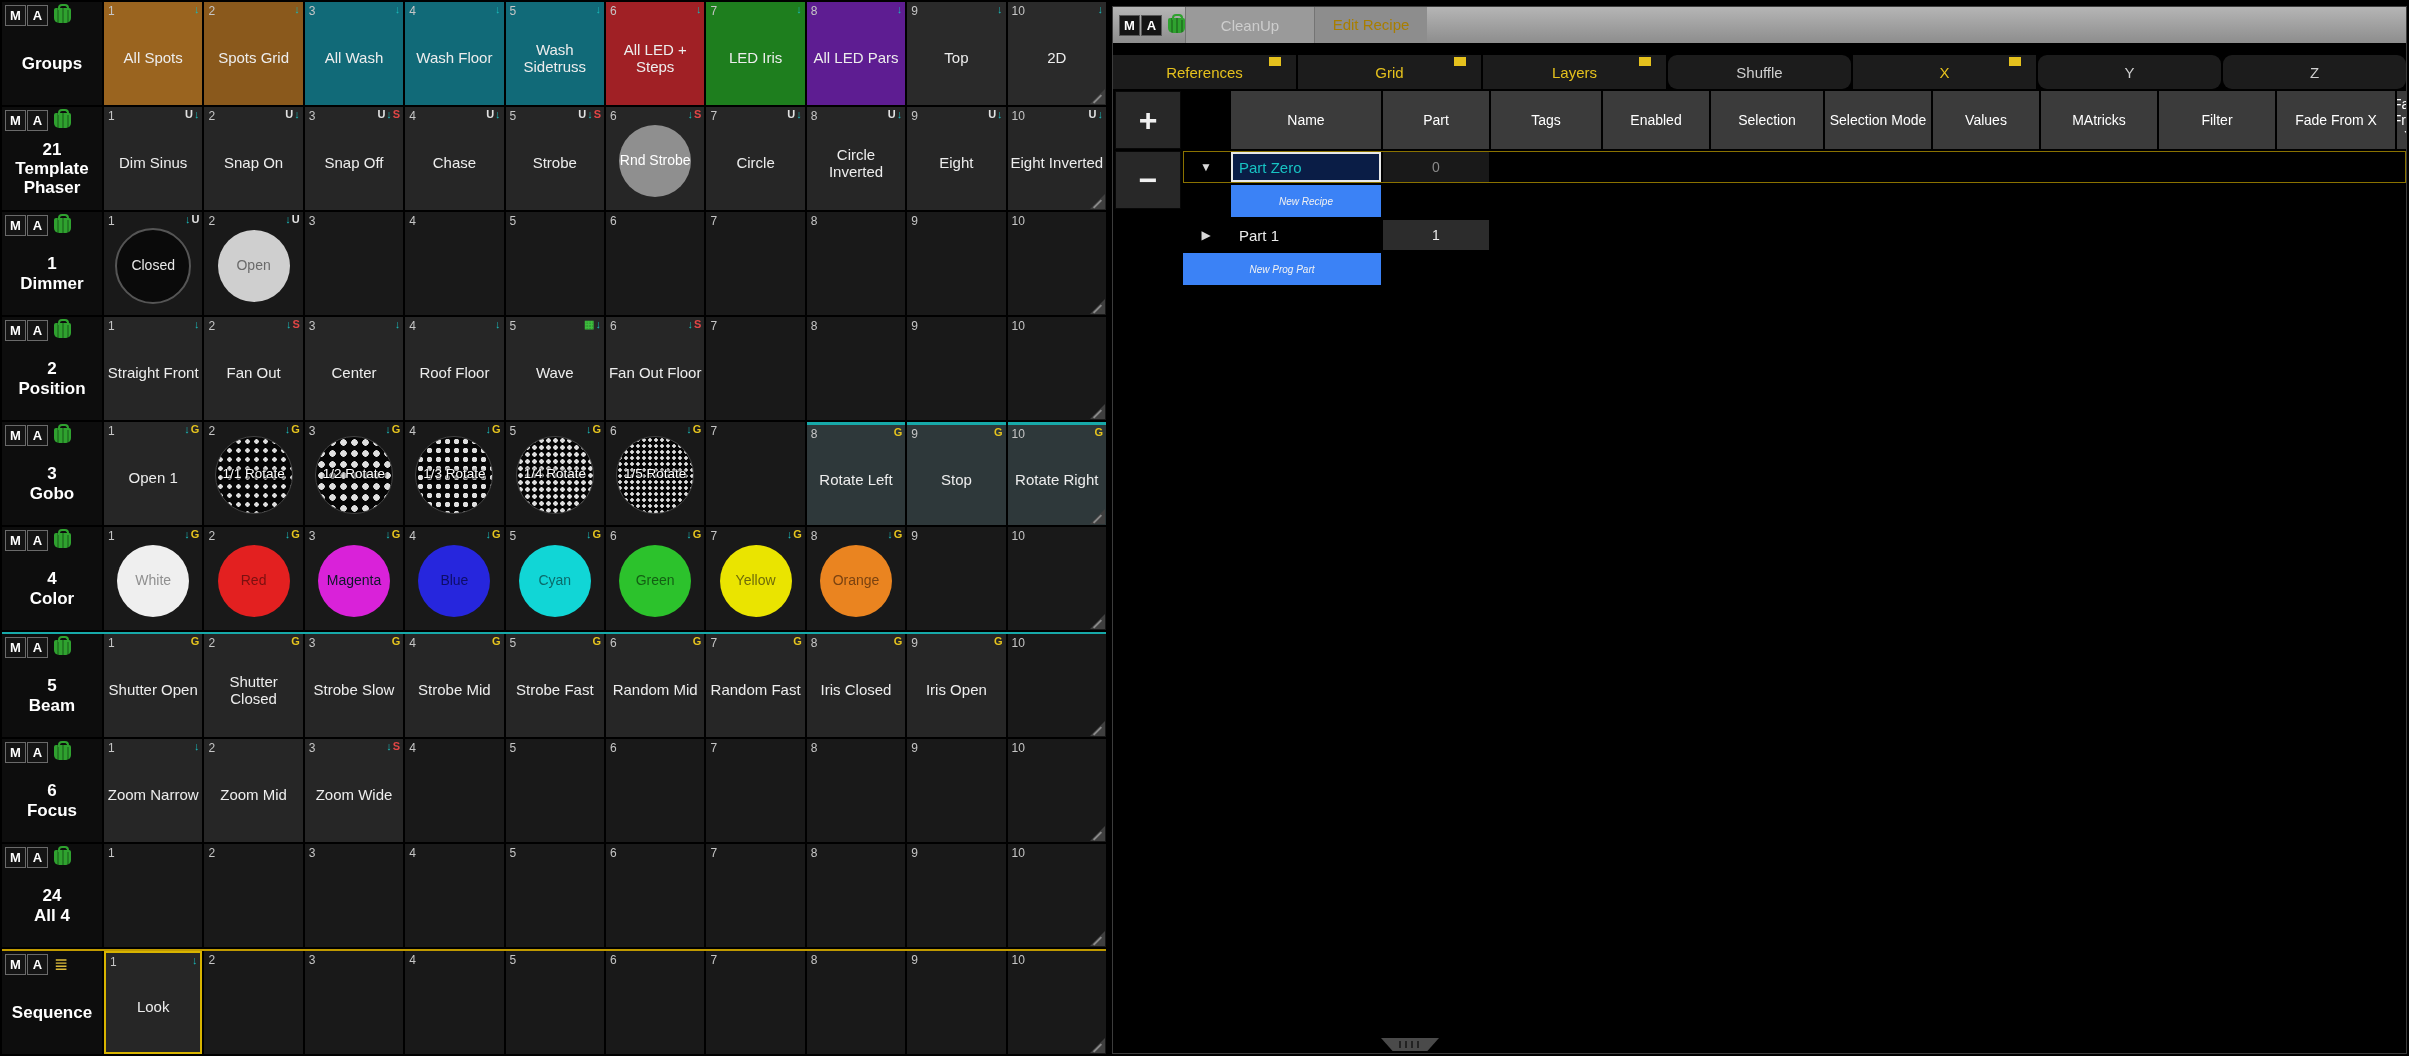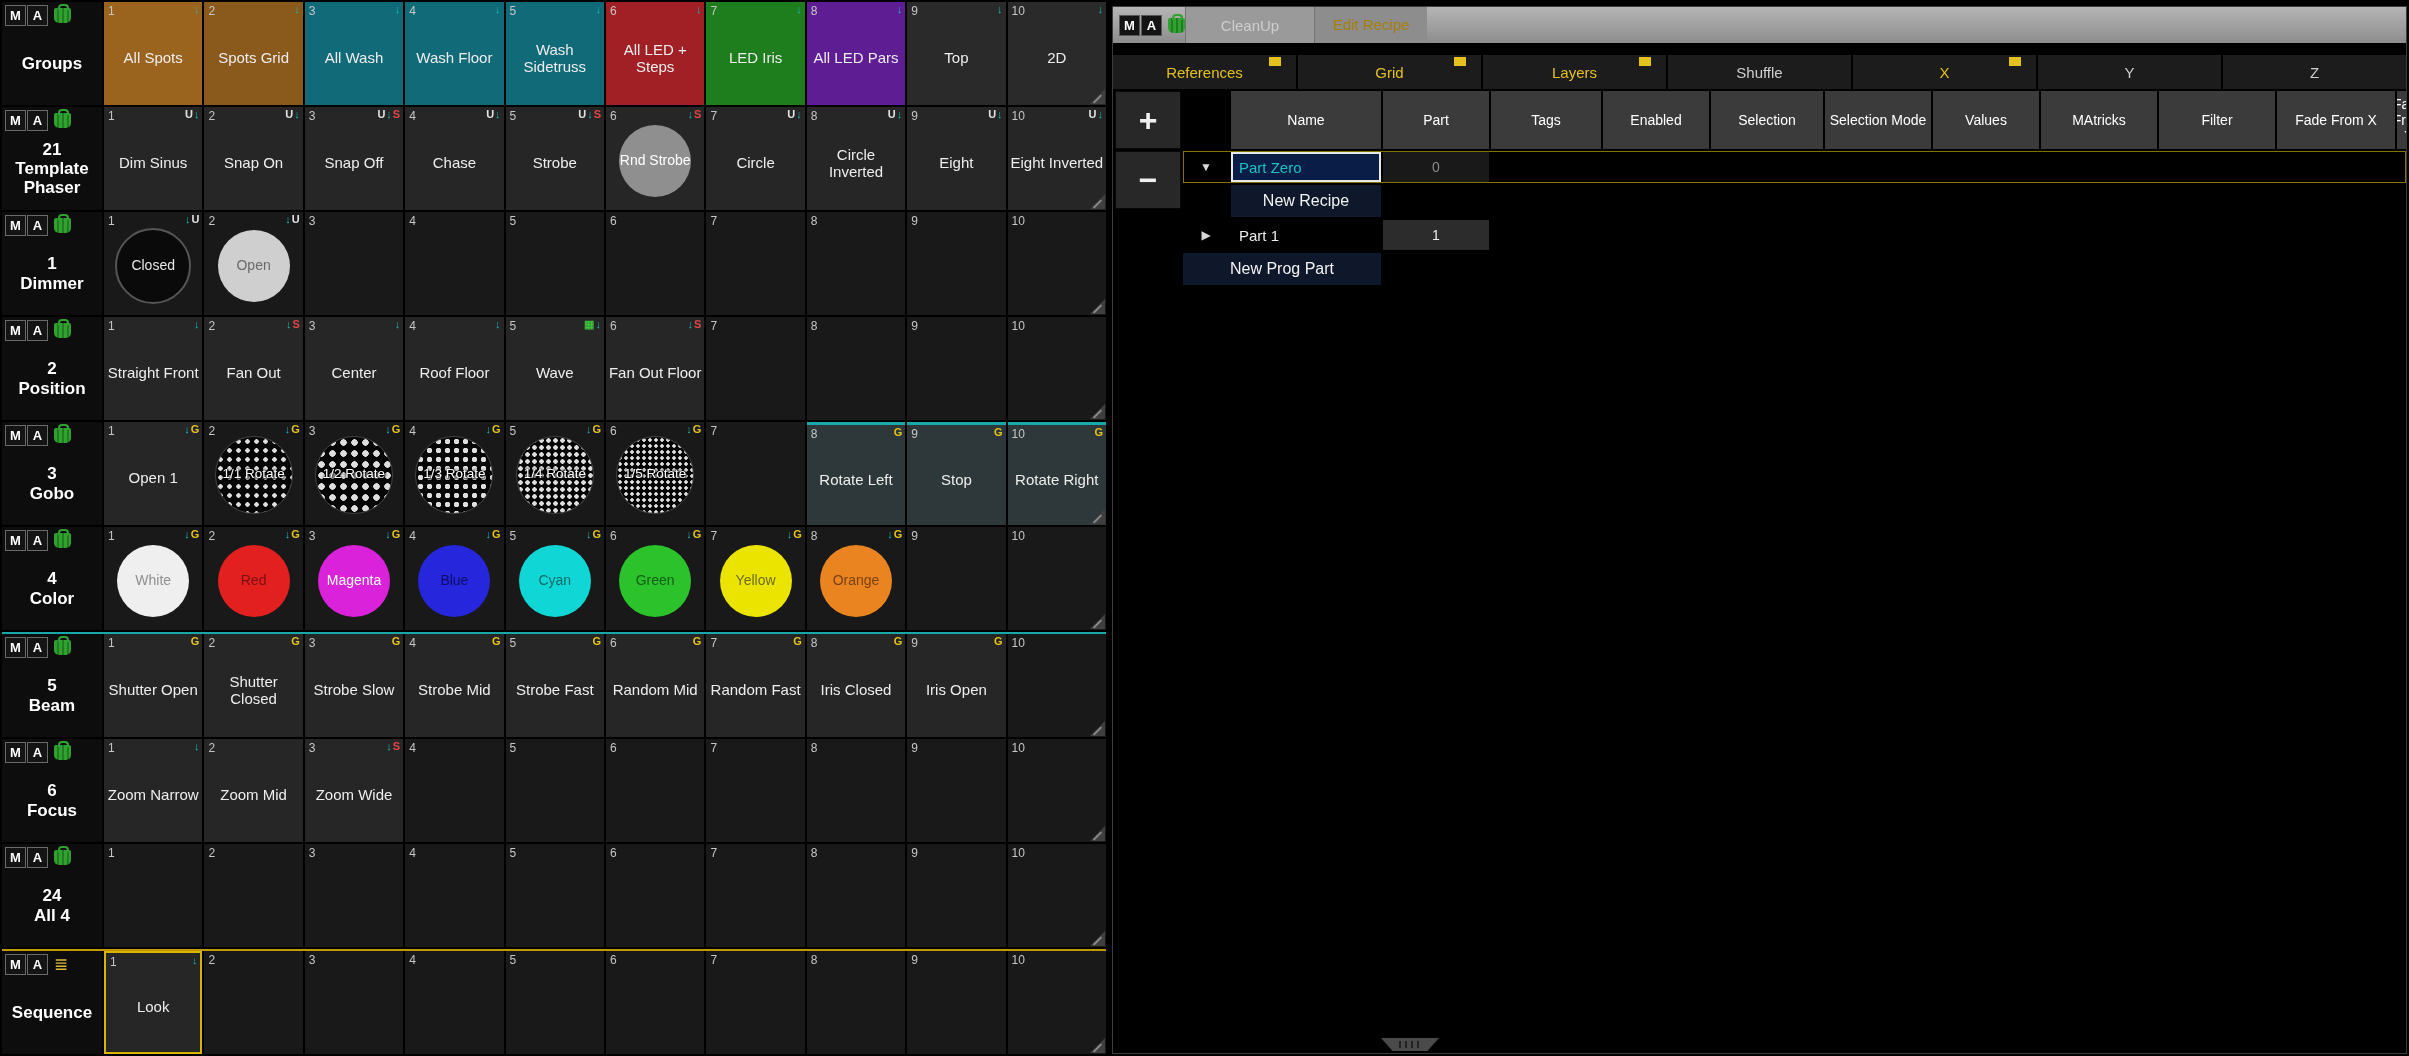--- a/index.html
+++ b/index.html
@@ -43,42 +43,42 @@
   .tbar{height:36px;background:linear-gradient(180deg,#b5b5b5,#8d8d8d);display:flex;align-items:center;padding-left:6px;flex:0 0 auto;}
   .tbar .masq{border-color:#585858;}
   .title{flex:1;color:#0d0d0d;font-weight:700;font-size:18px;margin-left:10px;}
   .btn-clean{width:128px;align-self:stretch;display:flex;align-items:center;justify-content:center;
     color:#cdcdcd;font-size:15px;background:#9a9a9a;border-left:1px solid #747474;}
   .btn-edit{width:100px;align-self:stretch;display:flex;align-items:center;justify-content:center;text-align:center;
     color:#a87e00;font-size:15px;line-height:1.1;background:#8d8d8d;border-left:1px solid #747474;padding:0 6px;}
   #tabs{display:flex;height:34px;background:#000;gap:2px;padding-top:12px;flex:0 0 auto;}
   .tab{flex:1;background:#1c1c1c;position:relative;display:flex;align-items:center;justify-content:center;font-size:15px;}
   .tab.on{color:#e5c11d;}
-  .tab.off{color:#cfcfcf;}
+  .tab.off{color:#cfcfcf;border-radius:9px;}
   .tabsq{position:absolute;top:2px;right:15px;width:12px;height:9px;background:#e5c11d;}
   .tablewrap{flex:1;display:flex;background:#000;position:relative;min-height:0;}
   .gutter{width:70px;padding:2px;display:flex;flex-direction:column;gap:2px;box-sizing:border-box;flex:0 0 auto;}
   .pm{height:56px;background:#282828;border:1px solid #070707;color:#f0f0f0;font-size:32px;font-weight:700;
     display:flex;align-items:center;justify-content:center;}
   .table{flex:1;display:flex;flex-direction:column;min-width:0;overflow:hidden;
     --tc:46px 150px 106px 110px 106px 112px 106px 106px 116px 116px 118px minmax(24px,1fr);}
   .thead{display:grid;grid-template-columns:var(--tc);column-gap:2px;height:58px;margin-top:2px;}
   .hcell{background:#3b3b3b;color:#fff;font-size:14px;display:flex;align-items:center;justify-content:center;
     text-align:center;line-height:1.15;overflow:hidden;padding:0 3px;}
   .hcell.blank{background:#000;}
   .trow{display:grid;grid-template-columns:var(--tc);column-gap:2px;height:32px;margin-top:2px;position:relative;}
   .trow.sel{outline:1px solid #8a7200;outline-offset:-1px;}
   .expcell{color:#d8d8d8;font-size:12px;display:flex;align-items:center;justify-content:center;}
   .ncell{position:relative;display:flex;align-items:center;min-width:0;}
   .ncell.plain{color:#ececec;font-size:15px;padding-left:8px;}
   .editbox{flex:1;height:26px;border:2px solid #e8e8e8;background:#0a1d46;color:#17c3c3;font-size:15px;
     display:flex;align-items:center;padding-left:6px;}
   .pcell{background:#2c2c2c;color:#ececec;font-size:14px;display:flex;align-items:center;justify-content:center;margin:1px 0;}
   .pcell.dim{background:#191919;color:#8a8a8a;}
-  .actionbtn{background:#0f172a;color:#f2f2f2;font-size:16px;display:flex;align-items:center;justify-content:center;}
+  .actionbtn{background:#3b82f6;color:#f2f2f2;font-size:10px;display:flex;align-items:center;justify-content:center;font-style:italic;}
   .actionbtn.namecol{grid-column:2/3;}
   .actionbtn.full{grid-column:1/3;}
   .bhandle{position:absolute;bottom:2px;left:268px;width:58px;height:13px;background:#4a4a4a;
     clip-path:polygon(0 0,100% 0,80% 100%,20% 100%);}
   .bhandle::before{content:"";position:absolute;left:18px;right:18px;top:3px;bottom:3px;
     background:repeating-linear-gradient(90deg,#222 0 2px,transparent 2px 6px);}
 </style>
 </head>
 <body>
 
@@ -499,21 +499,21 @@
           <span style="color: rgb(230, 196, 30);">G</span>
         </span>
         <div class="circ" style="background: rgb(227, 32, 32); color: rgb(122, 16, 16);">Red</div>
       </div>
       <div class="cell">
         <span class="num">3</span>
         <span class="mks">
           <span style="color: rgb(26, 184, 184);">↓</span>
           <span style="color: rgb(230, 196, 30);">G</span>
         </span>
-        <div class="circ" style="background: rgb(217, 34, 217); color: #ffffff;">Magenta</div>
+        <div class="circ" style="background: rgb(217, 34, 217); color: #0f172a;">Magenta</div>
       </div>
       <div class="cell">
         <span class="num">4</span>
         <span class="mks">
           <span style="color: rgb(26, 184, 184);">↓</span>
           <span style="color: rgb(230, 196, 30);">G</span>
         </span>
         <div class="circ" style="background: rgb(38, 38, 221); color: rgb(13, 13, 102);">Blue</div>
       </div>
       <div class="cell">

